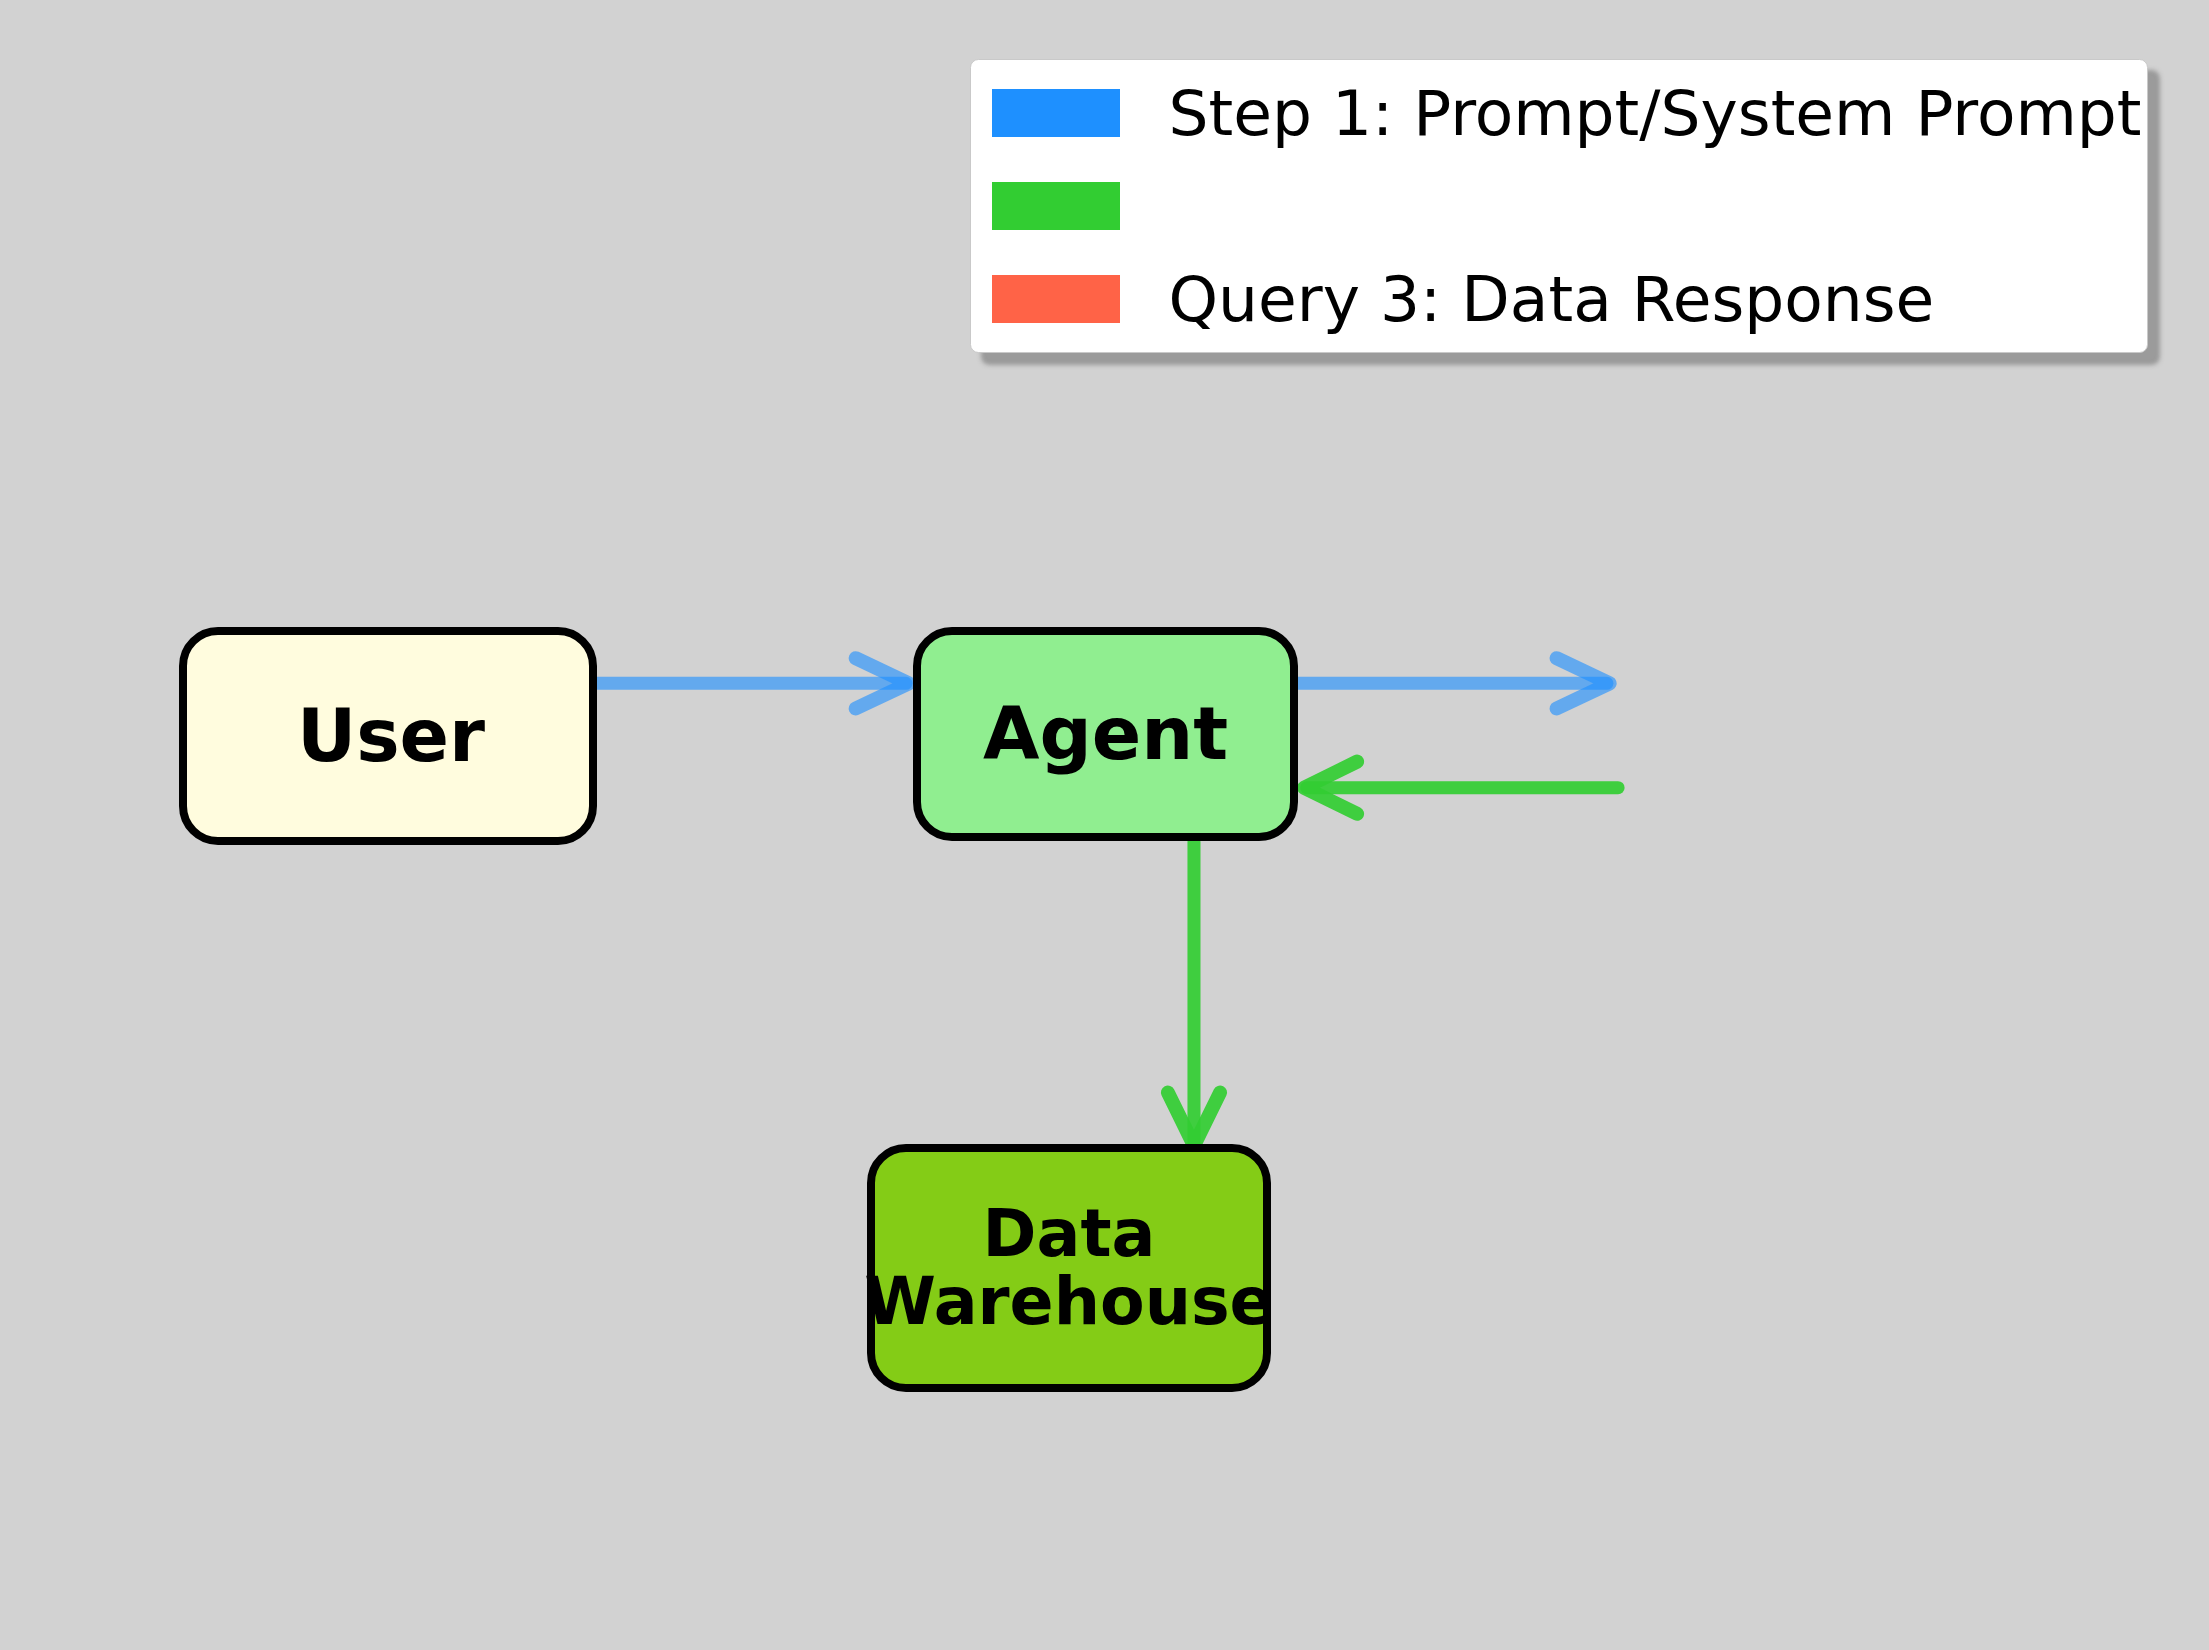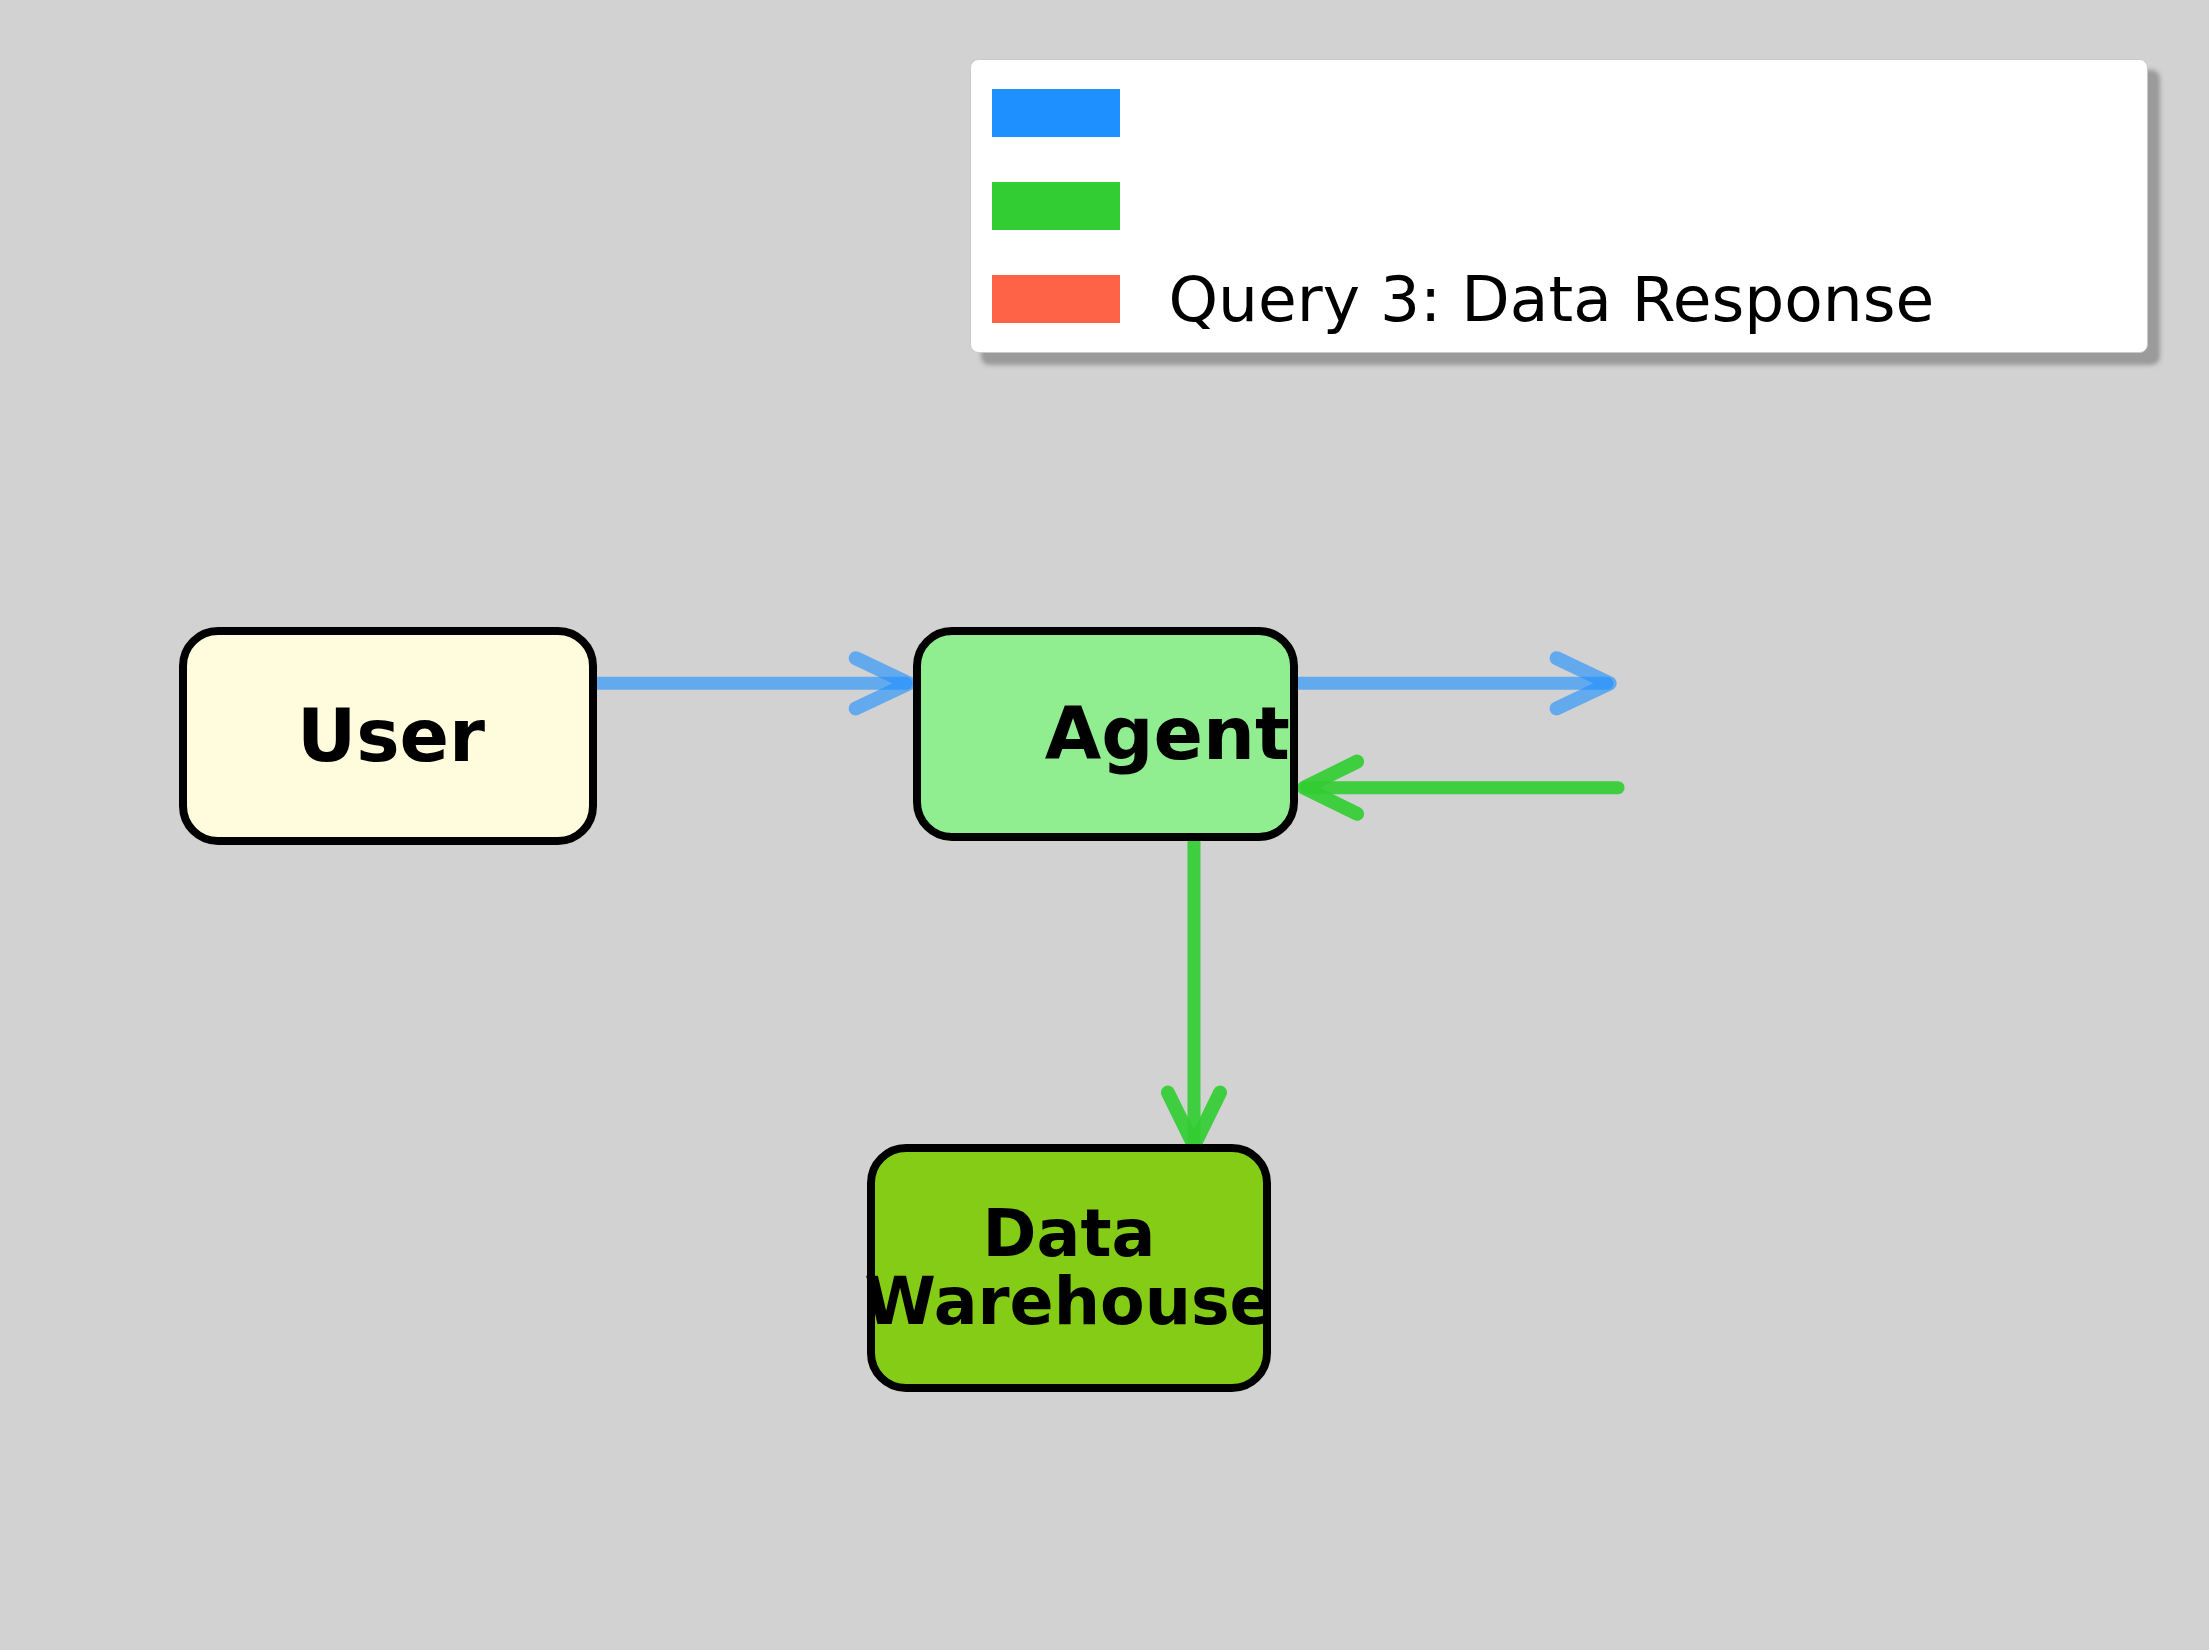--- a/index.html
+++ b/index.html
@@ -33,21 +33,21 @@
     align-items: center;
     justify-content: center;
     text-align: center;
     color: #000;
     font-weight: bold;
     font-size: 73px;
     line-height: 1.05;
     white-space: pre-line;
   }
   .node-user      { left: 179px;  top: 627px;  width: 418px; height: 218px; padding-left: 6px; }
-  .node-agent     { left: 913px;  top: 627px;  width: 385px; height: 214px; justify-content: flex-end; }
+  .node-agent     { left: 913px;  top: 627px;  width: 385px; height: 214px; }
   .node-llm       { left: 1613px; top: 627px;  width: 421px; height: 218px; }
   .node-warehouse { left: 867px;  top: 1144px; width: 404px; height: 248px; font-size: 65px; }
 
   
   .legend {
     position: absolute;
     left: 970px; top: 59px;
     width: 1178px; height: 294px;
     box-sizing: border-box;
     background: #FFFFFF;
@@ -110,20 +110,21 @@
 
 
   <div class="node node-warehouse" style="background-color: #84cc16; align-items: center;">
     <span>Data
 Warehouse</span>
   </div>
 
   <div class="legend">
     <div class="legend-row">
       <span class="legend-swatch" style="background-color: rgb(30, 144, 255);"></span>
+      <span class="legend-label">Step 1: Prompt/System Prompt</span>
     </div>
     <div class="legend-row">
       <span class="legend-swatch" style="background-color: rgb(50, 205, 50);"></span>
     </div>
     <div class="legend-row">
       <span class="legend-swatch" style="background-color: rgb(255, 99, 71);"></span>
       <span class="legend-label">Query 3: Data Response</span>
     </div>
   </div>
 

